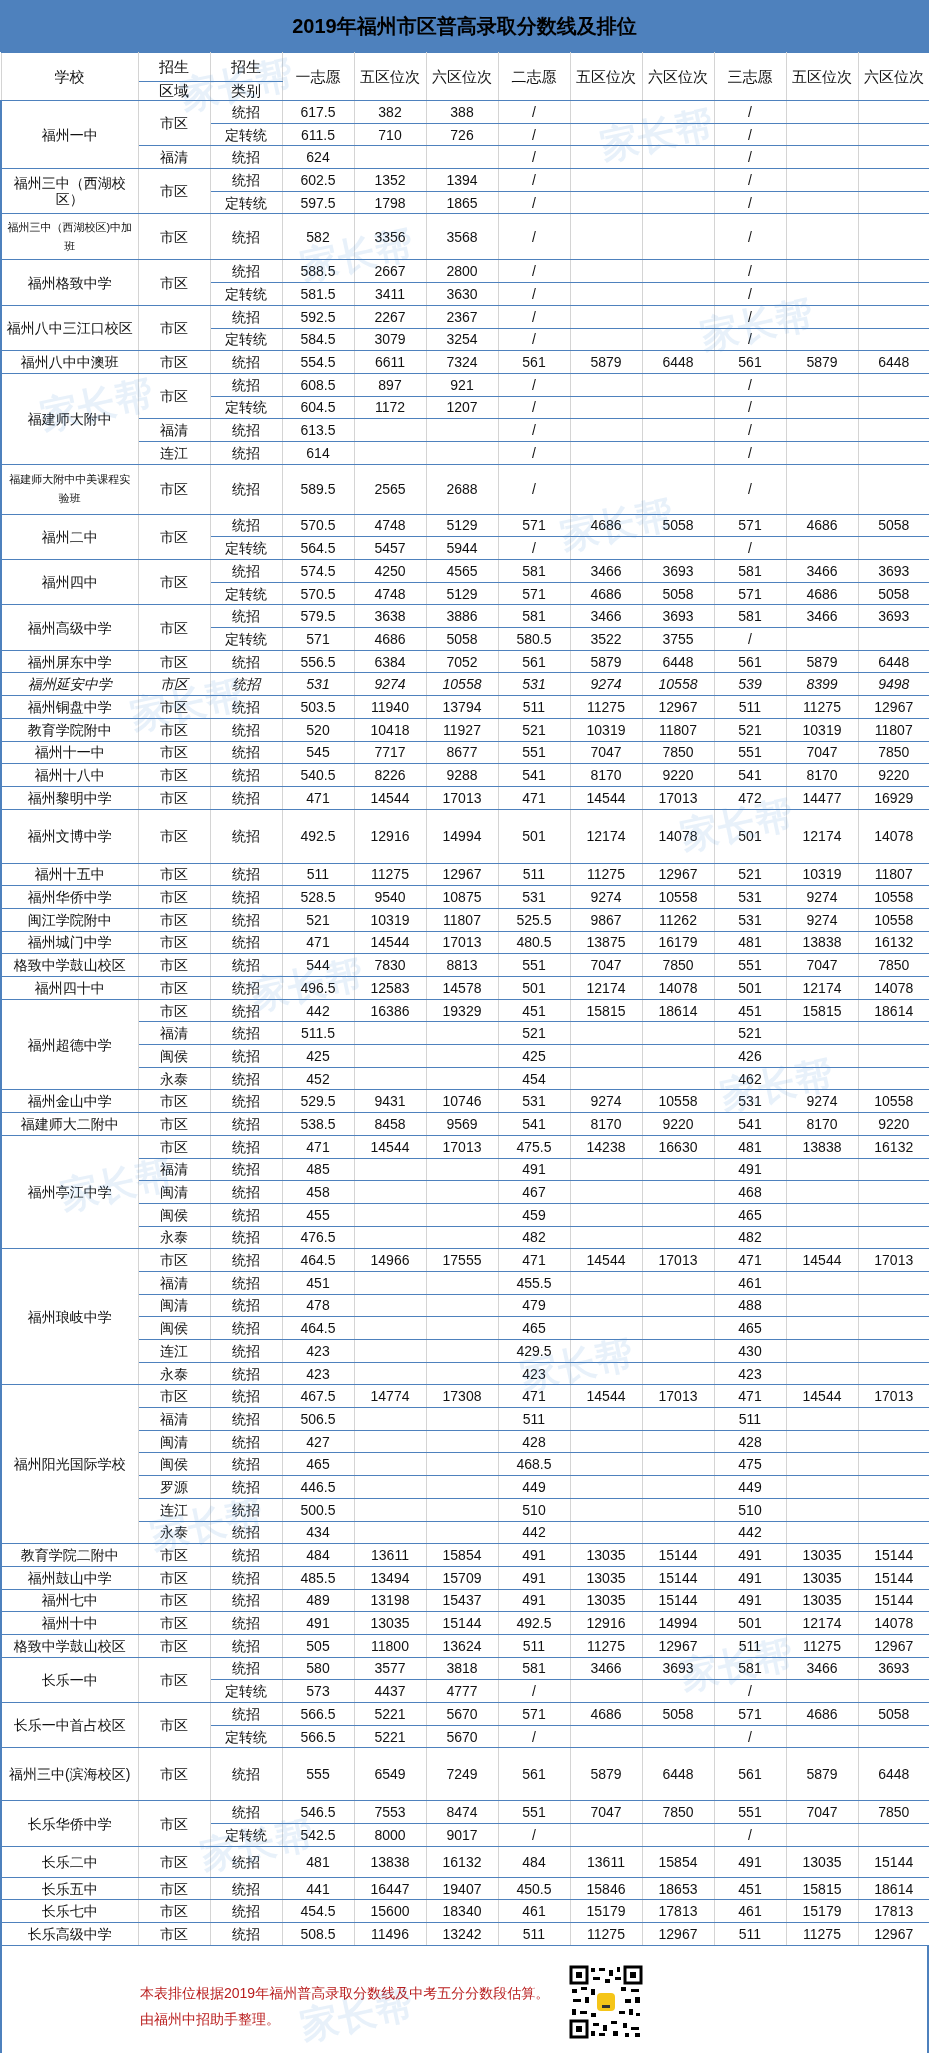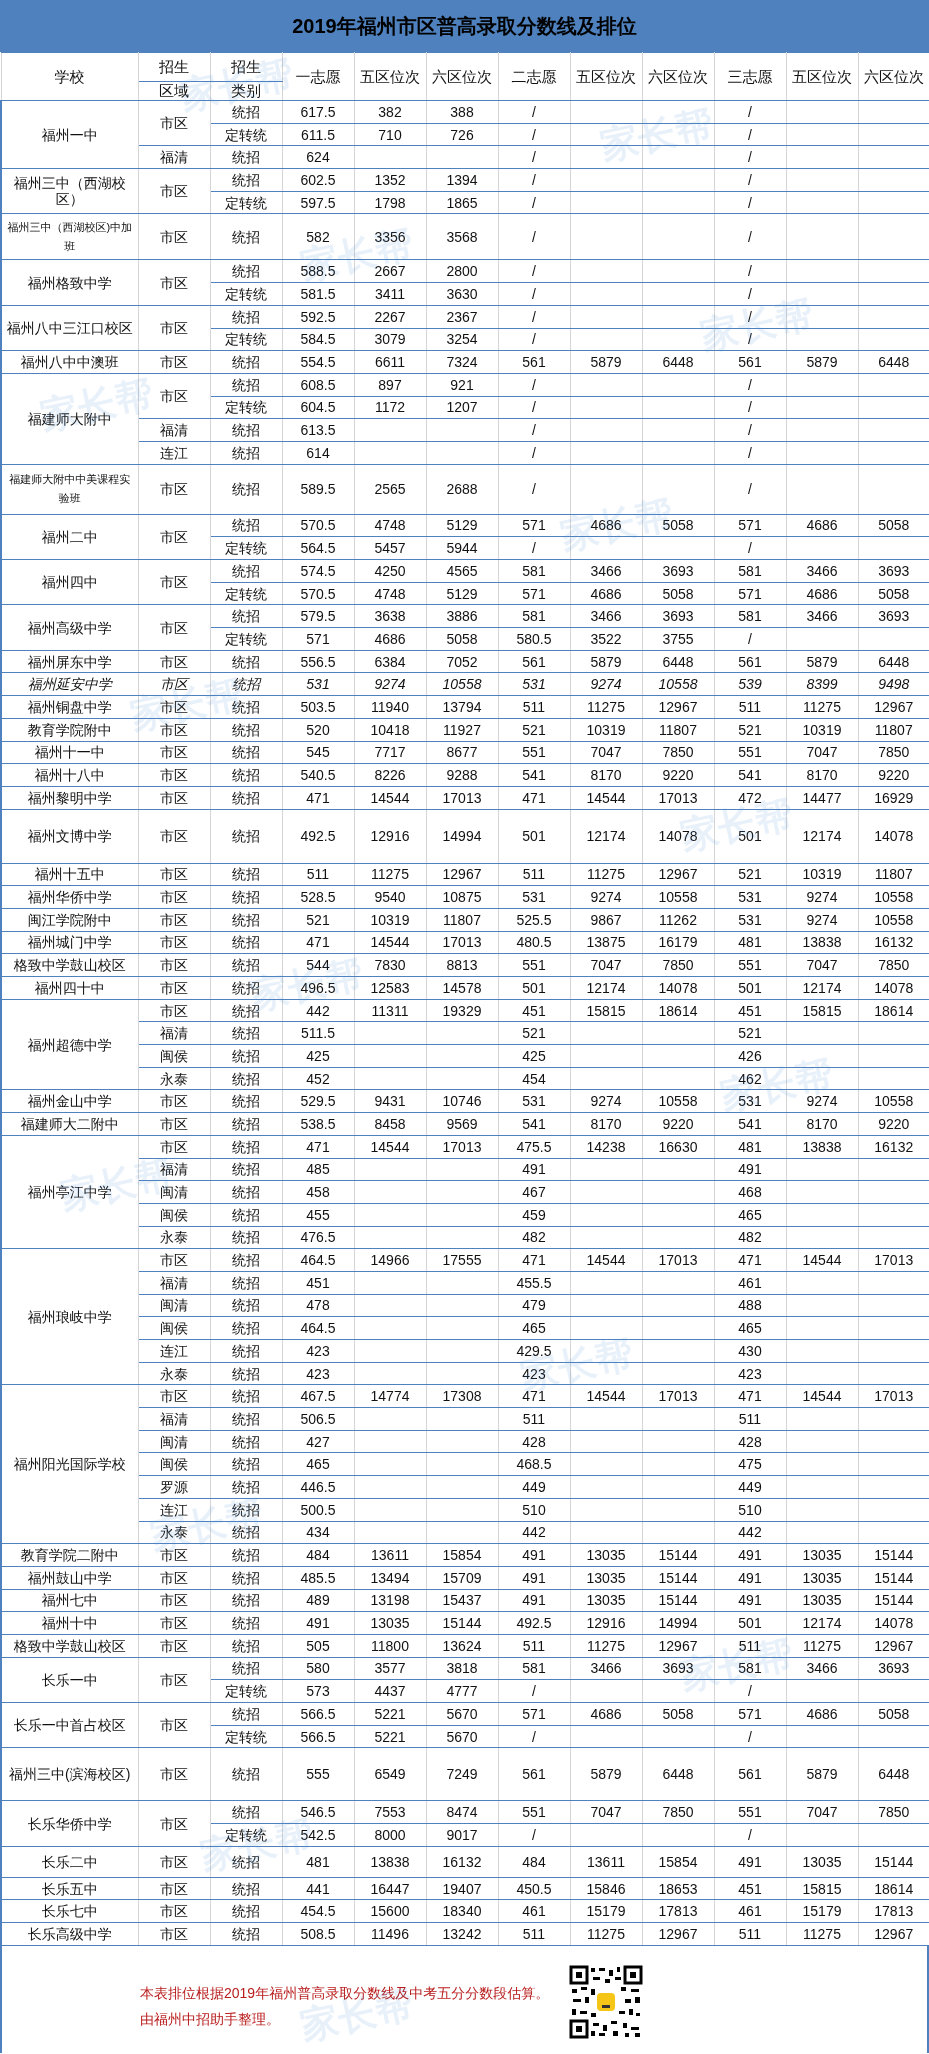--- a/index.html
+++ b/index.html
@@ -550,21 +550,21 @@
           <td>14078</td>
           <td>501</td>
           <td>12174</td>
           <td class="last">14078</td>
         </tr>
         <tr style="height: 22.7px;">
           <td class="school" rowspan="4">福州超德中学</td>
           <td rowspan="1">市区</td>
           <td>统招</td>
           <td>442</td>
-          <td>11311</td>
+          <td>16386</td>
           <td>19329</td>
           <td>451</td>
           <td>15815</td>
           <td>18614</td>
           <td>451</td>
           <td>15815</td>
           <td class="last">18614</td>
         </tr>
         <tr style="height: 22.7px;">
           <td rowspan="1">福清</td>

